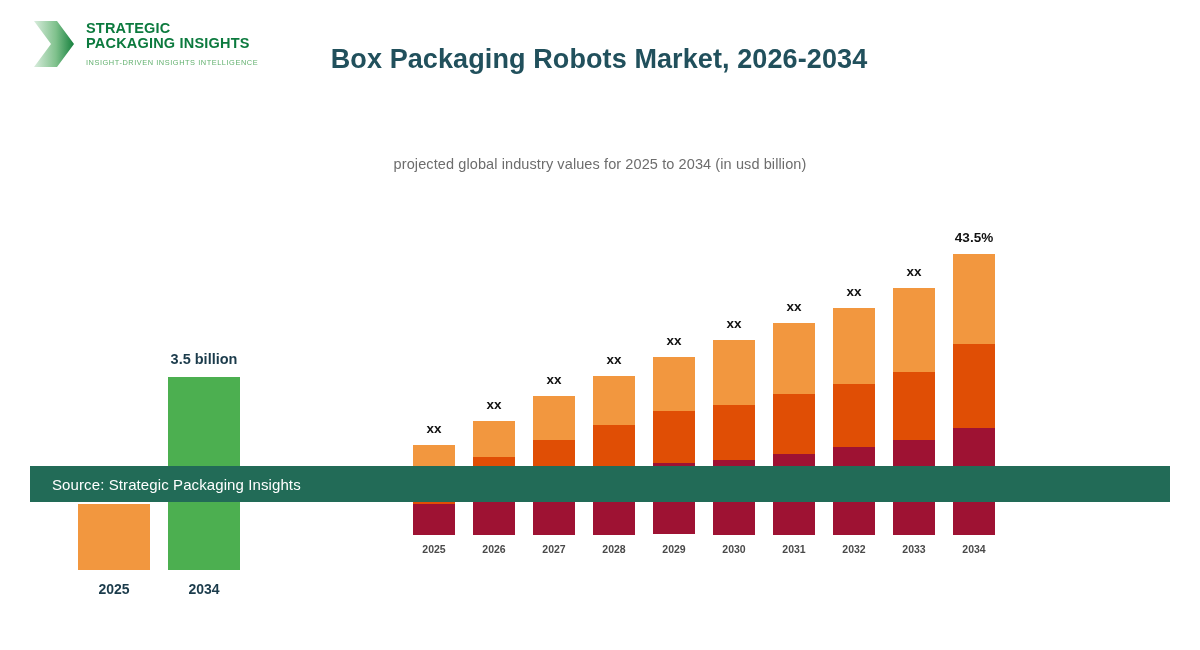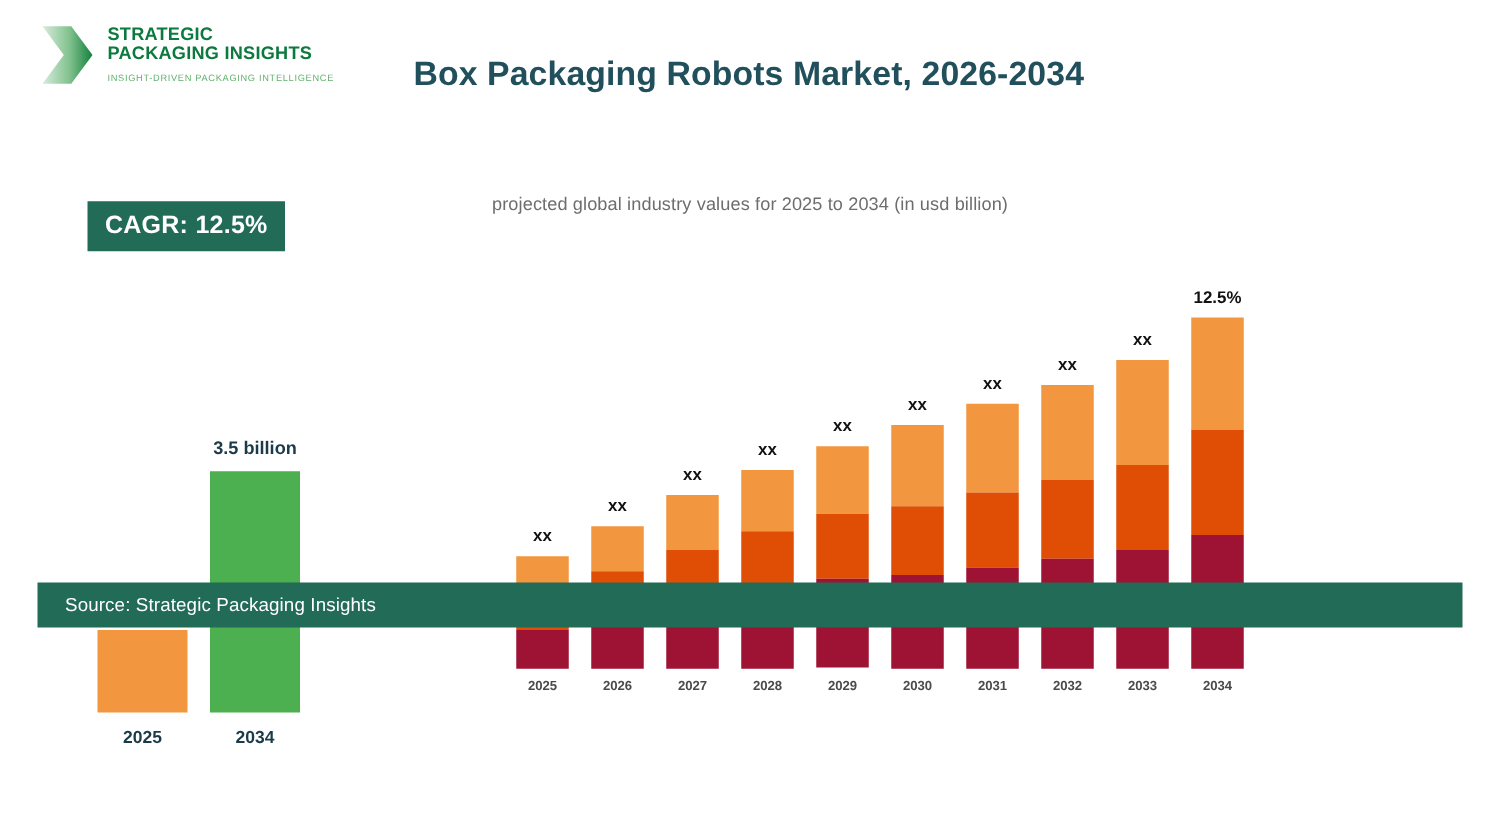--- a/index.html
+++ b/index.html
@@ -99,30 +99,29 @@
           <stop offset="0%" stop-color="#D8ECDC"></stop>
           <stop offset="55%" stop-color="#7FC18C"></stop>
           <stop offset="100%" stop-color="#15803D"></stop>
         </linearGradient>
       </defs>
       <path d="M4 6 L27 6 L44 29 L27 52 L4 52 L21 29 Z" fill="url(#chevGrad)"></path>
     </svg>
     <div class="logo-text">
       <div class="logo-line1">STRATEGIC</div>
       <div class="logo-line2">PACKAGING INSIGHTS</div>
-      <div class="logo-tag">INSIGHT-DRIVEN PACKAGING INTELLIGENCE</div>
+      <div class="logo-tag">INSIGHT-DRIVEN INSIGHTS INTELLIGENCE</div>
     </div>
   </div>
 
   <div class="title">
     <span class="title-inner">Box Packaging Robots Market, 2026-2034</span>
   </div>
   <div class="subtitle">projected global industry values for 2025 to 2034 (in usd billion)</div>
 
-  <div class="cagr-badge">CAGR: 12.5%</div>
 
   <div class="compare" id="compare-chart">
       <div class="compare-col c0" style="height: 66px;">
         <div class="compare-bar first" style="height: 66px; background: rgb(242, 151, 63);"></div>
         <div class="compare-value" style="top: -26px;">1.2 billion</div>
         <div class="compare-year">2025</div>
       </div>
       <div class="compare-col c1" style="height: 193px;">
         <div class="compare-bar second" style="height: 193px; background: rgb(76, 175, 80);"></div>
         <div class="compare-value" style="top: -26px;">3.5 billion</div>
@@ -211,21 +210,21 @@
         </div>
         <div class="sbar-label" style="top: -24px;">xx</div>
         <div class="sbar-year">2033</div>
       </div>
       <div class="sbar-group" style="left: 548px; height: 281px;">
         <div class="sbar" style="height: 281px;">
           <div class="seg s0" style="background: rgb(242, 151, 63); height: 90px;"></div>
           <div class="seg s1" style="background: rgb(224, 78, 5); height: 84px;"></div>
           <div class="seg s2" style="background: rgb(158, 18, 51); height: 107px;"></div>
         </div>
-        <div class="sbar-label pct" style="top: -24px;">12.5%</div>
+        <div class="sbar-label pct" style="top: -24px;">43.5%</div>
         <div class="sbar-year">2034</div>
       </div>
     </div>
 
   <div class="footer">
     <div class="footer-text">Source: Strategic Packaging Insights</div>
   </div>
 
 </div>
 

